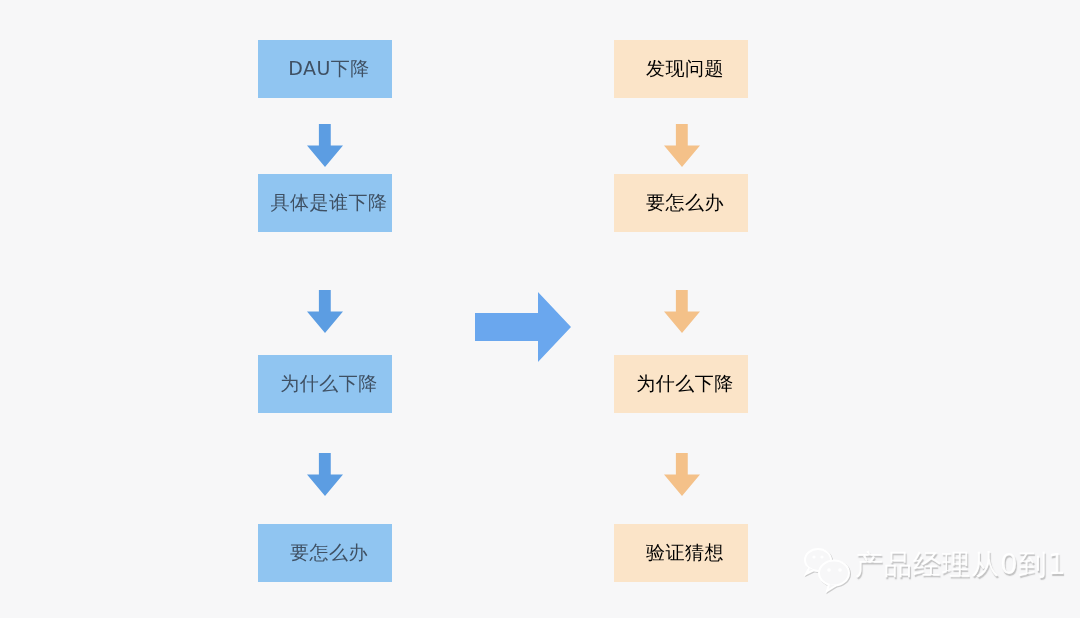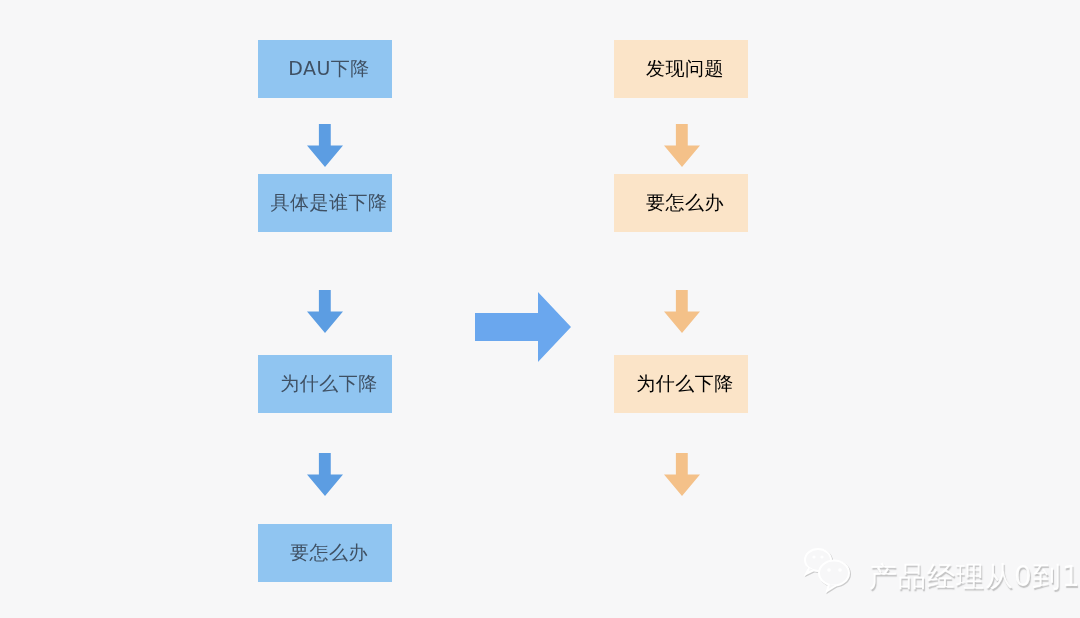--- a/index.html
+++ b/index.html
@@ -50,21 +50,21 @@
     left: 475px; top: 292px;
     width: 96px; height: 70px;
     background: #6aa7ee;
     clip-path: polygon(0 30%, 65.6% 30%, 65.6% 0, 100% 50%, 65.6% 100%, 65.6% 70%, 0 70%);
   }
 
   
   .watermark {
     position: absolute;
     left: 803px; top: 546px;
-    display: flex; align-items: flex-end; gap: 16px;
+    display: flex; align-items: flex-start; gap: 2px;
   }
   .watermark-icon {
     width: 50px; height: 50px;
     filter: drop-shadow(1px 1.5px 0.5px rgba(150,150,150,0.45));
   }
   .watermark-text {
     font-size: 28px;
     color: rgba(255,255,255,0.95);
     letter-spacing: 1px;
     text-shadow: 1px 1.5px 1px rgba(140,140,140,0.5);
@@ -85,20 +85,21 @@
   <div class="box blue col-left row4">要怎么办</div>
 
   <div class="right-arrow"></div>
 
   <div class="box orange col-right row1">发现问题</div>
   <div class="down-arrow orange dcol-right arow1"></div>
   <div class="box orange col-right row2">要怎么办</div>
   <div class="down-arrow orange dcol-right arow2"></div>
   <div class="box orange col-right row3">为什么下降</div>
   <div class="down-arrow orange dcol-right arow3"></div>
+  <div class="box orange col-right row4">验证猜想</div>
 
   <div class="watermark">
     <svg class="watermark-icon" viewBox="0 0 50 50" xmlns="http://www.w3.org/2000/svg">
 
       <g stroke="#ffffff" stroke-width="2" fill="#f7f7f8">
         <ellipse cx="15" cy="14" rx="13" ry="11"></ellipse>
         <path d="M6 22 L3 28 L11 24" fill="#f7f7f8"></path>
       </g>
       <circle cx="11" cy="11" r="1.6" fill="#ffffff"></circle>
       <circle cx="19" cy="11" r="1.6" fill="#ffffff"></circle>

